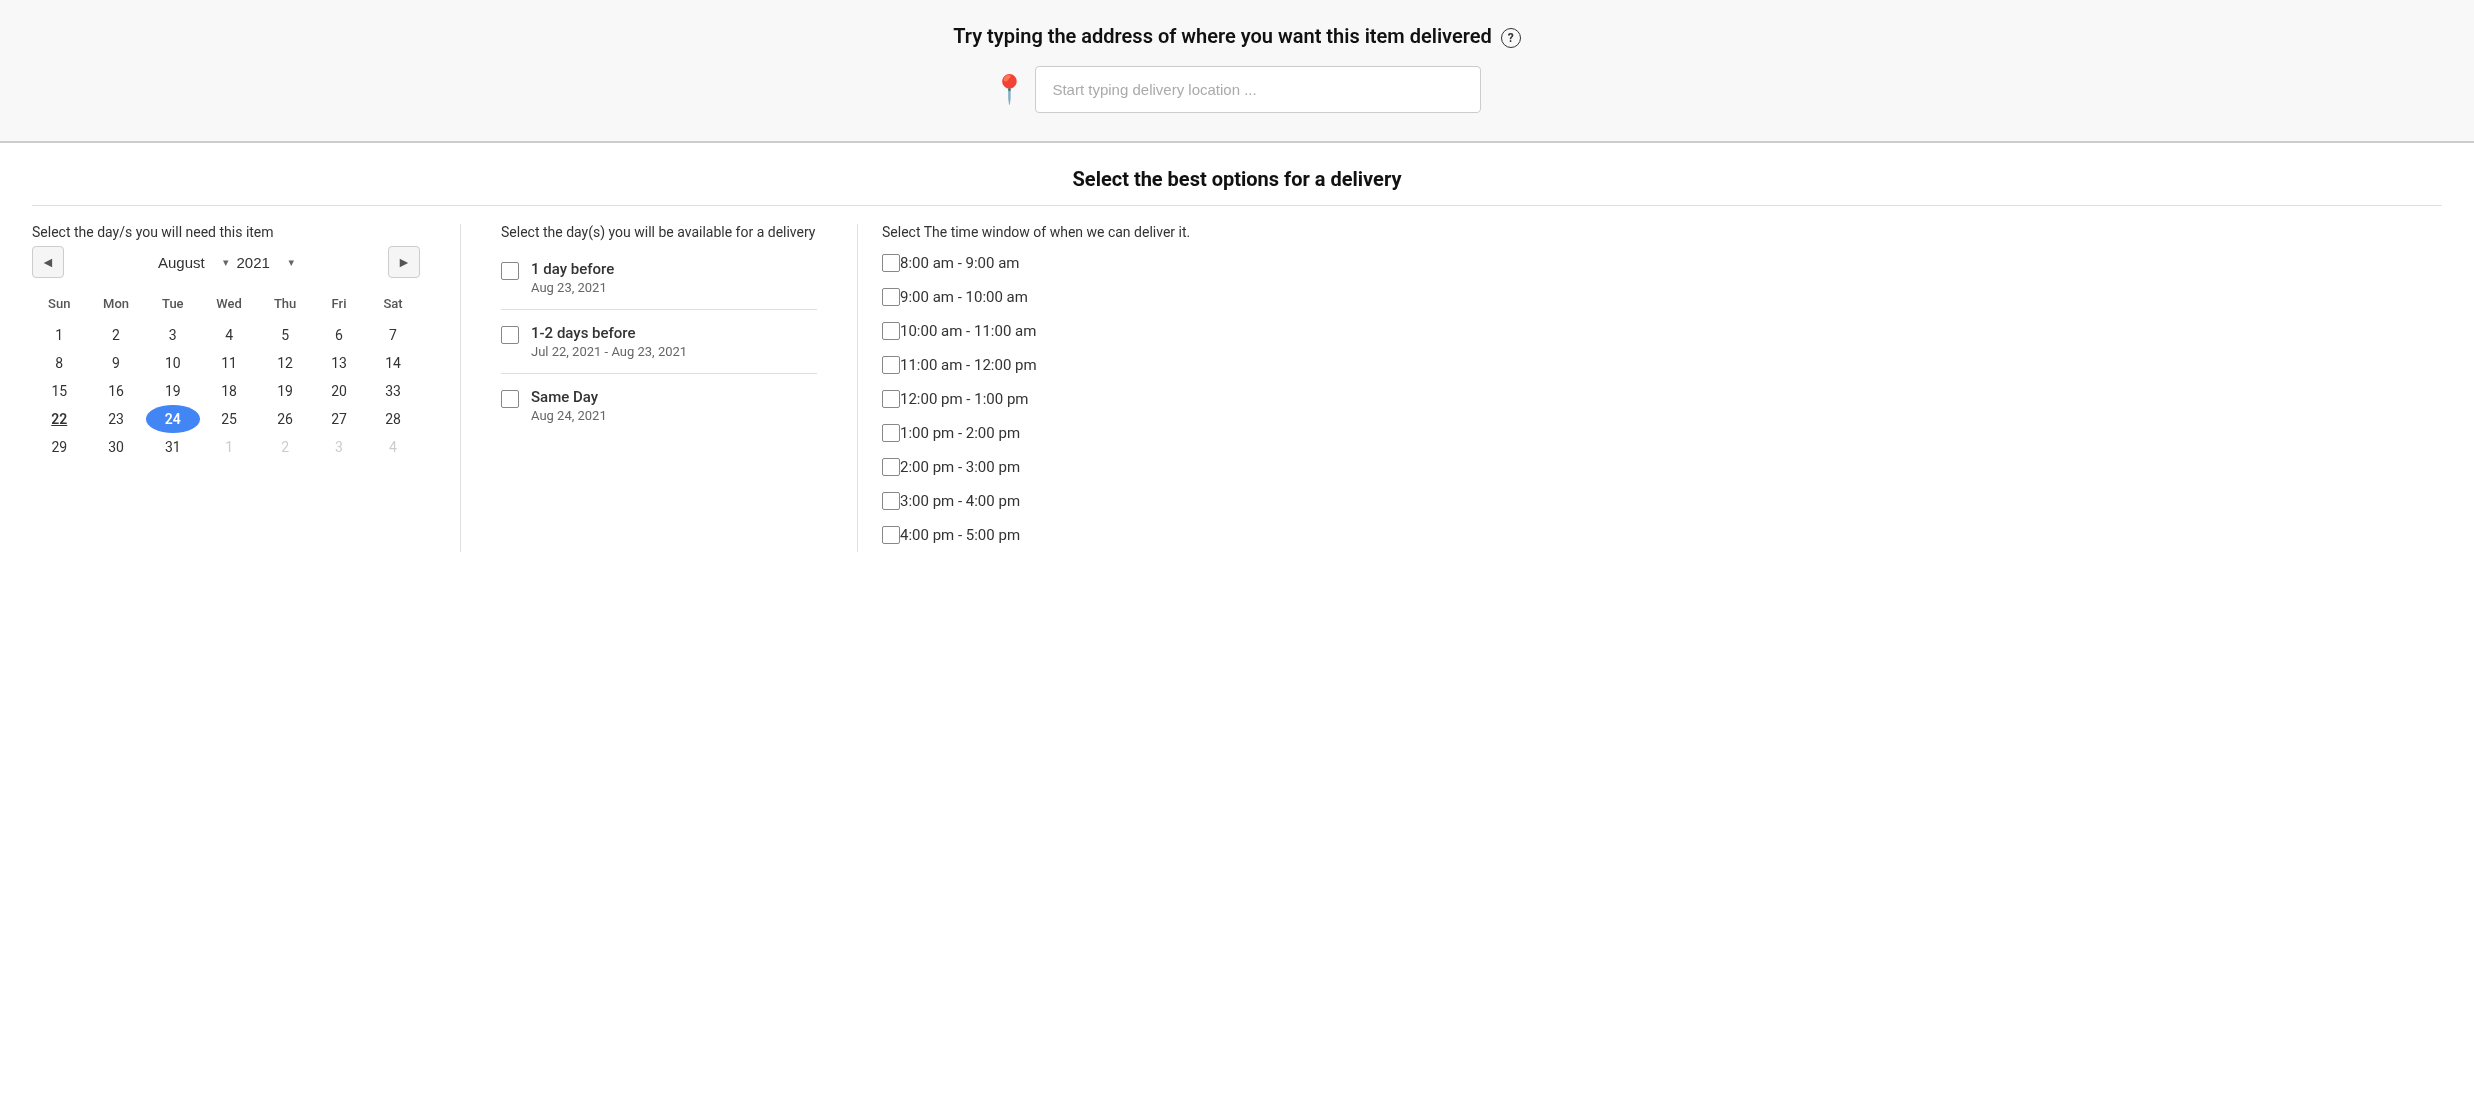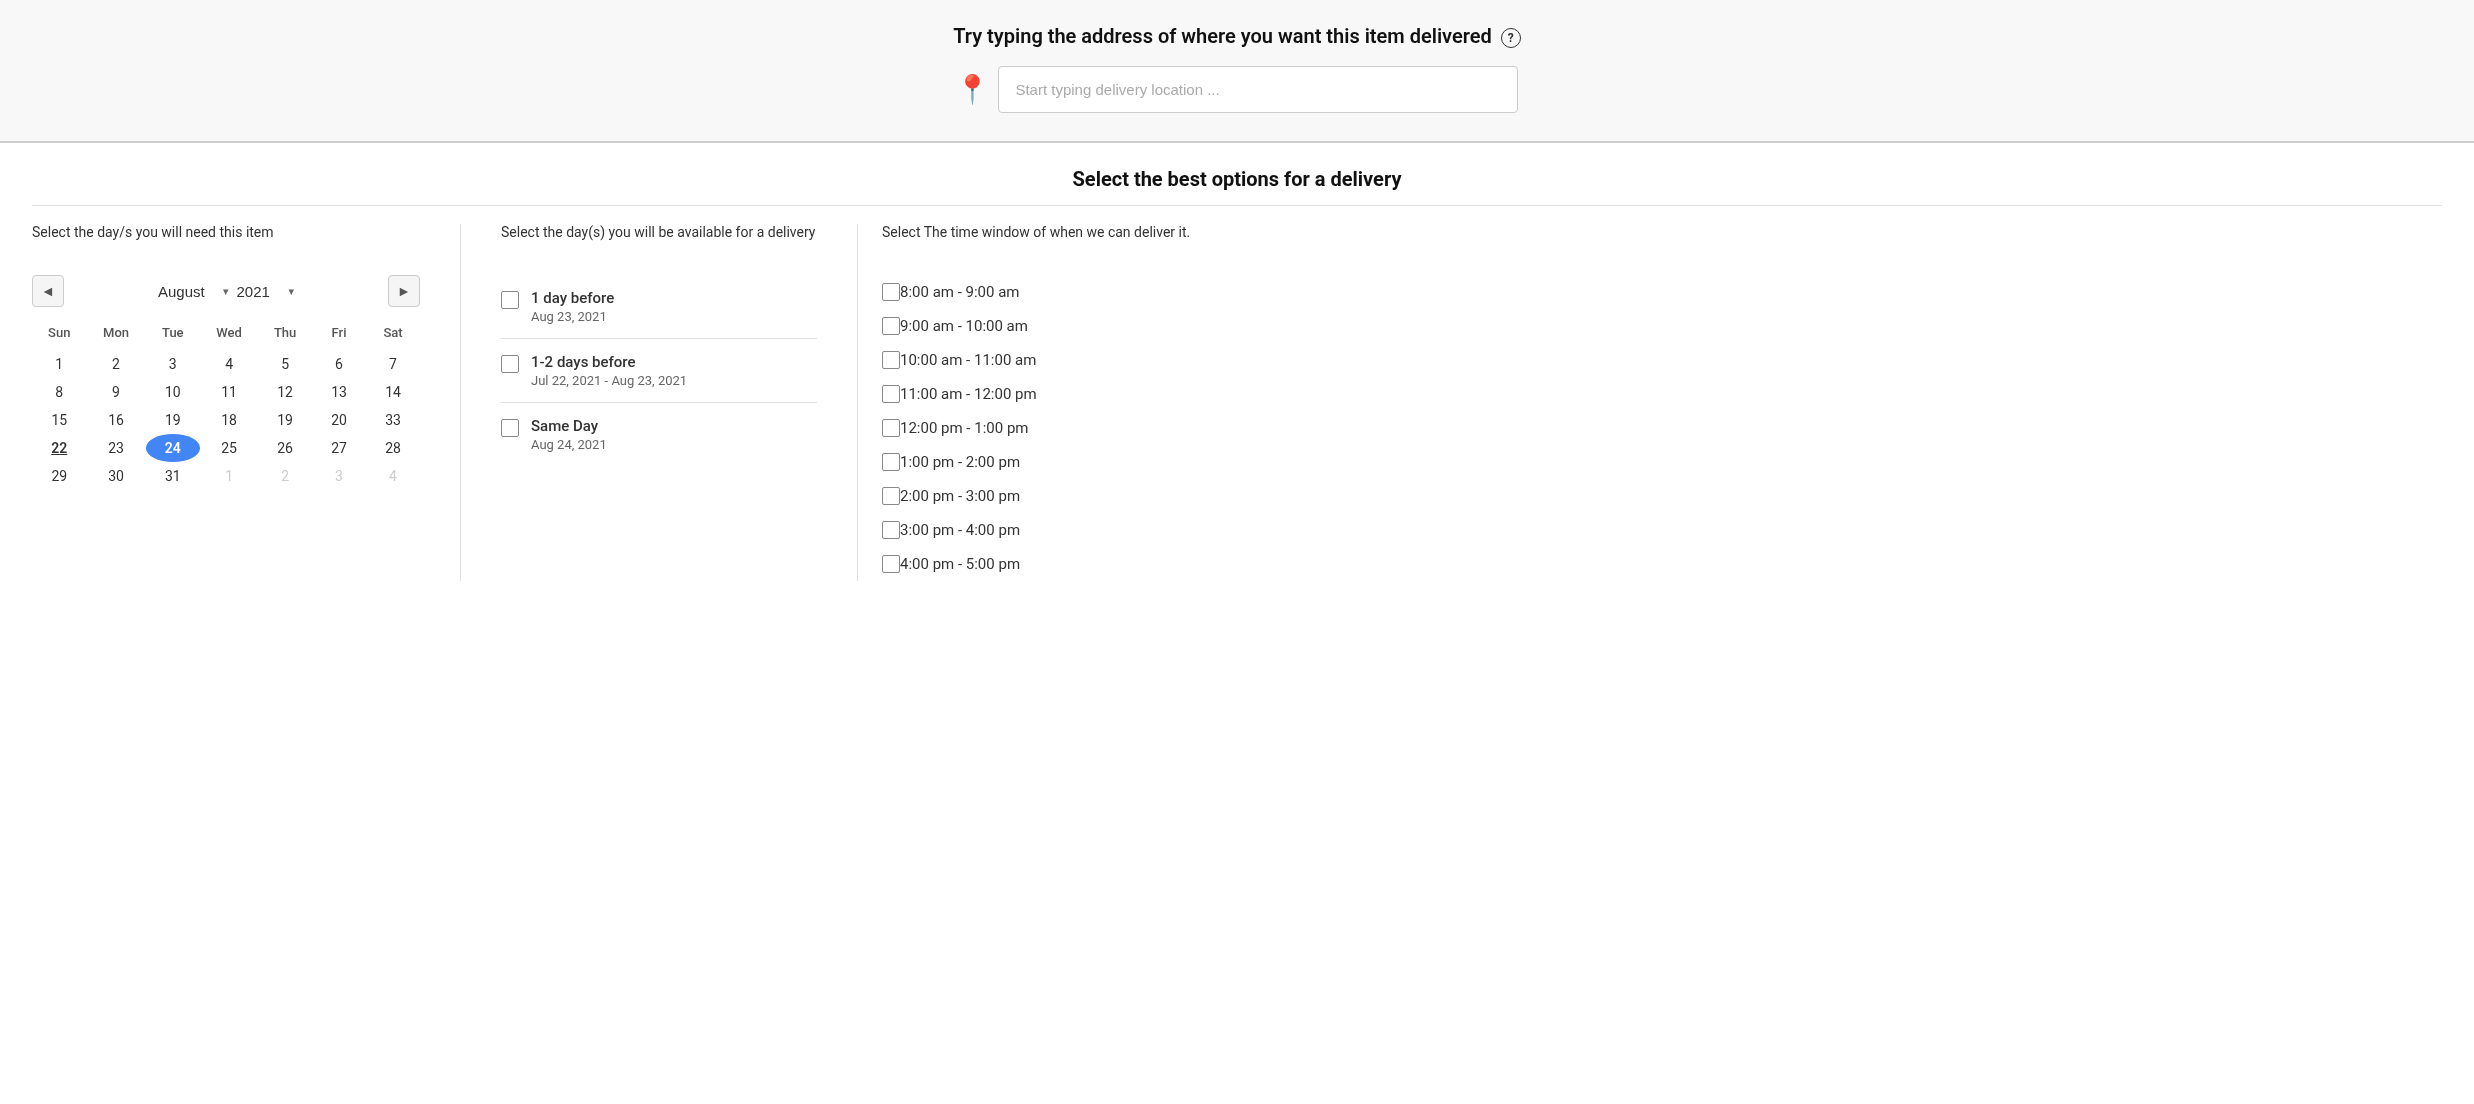--- a/index.html
+++ b/index.html
@@ -41,21 +41,21 @@
       display: flex;
       align-items: center;
       justify-content: center;
       gap: 8px;
     }
     .pin-icon {
       font-size: 28px;
       color: #111;
     }
     .location-input {
-      width: 520px;
+      width: 446px;
       padding: 14px 16px;
       border: 1px solid #ccc;
       border-radius: 4px;
       font-size: 15px;
       color: #999;
       background: #fff;
       outline: none;
     }
     .location-input::placeholder {
       color: #aaa;
@@ -82,21 +82,21 @@
     }
 
     
     .col-calendar {
       flex: 0 0 420px;
       padding-right: 32px;
     }
     .col-label {
       font-size: 14px;
       color: #333;
-      margin-bottom: 35px;
+      margin-bottom: 6px;
       font-weight: 400;
     }
 
     .calendar {
       width: 100%;
     }
     .cal-header {
       display: flex;
       align-items: center;
       justify-content: space-between;

